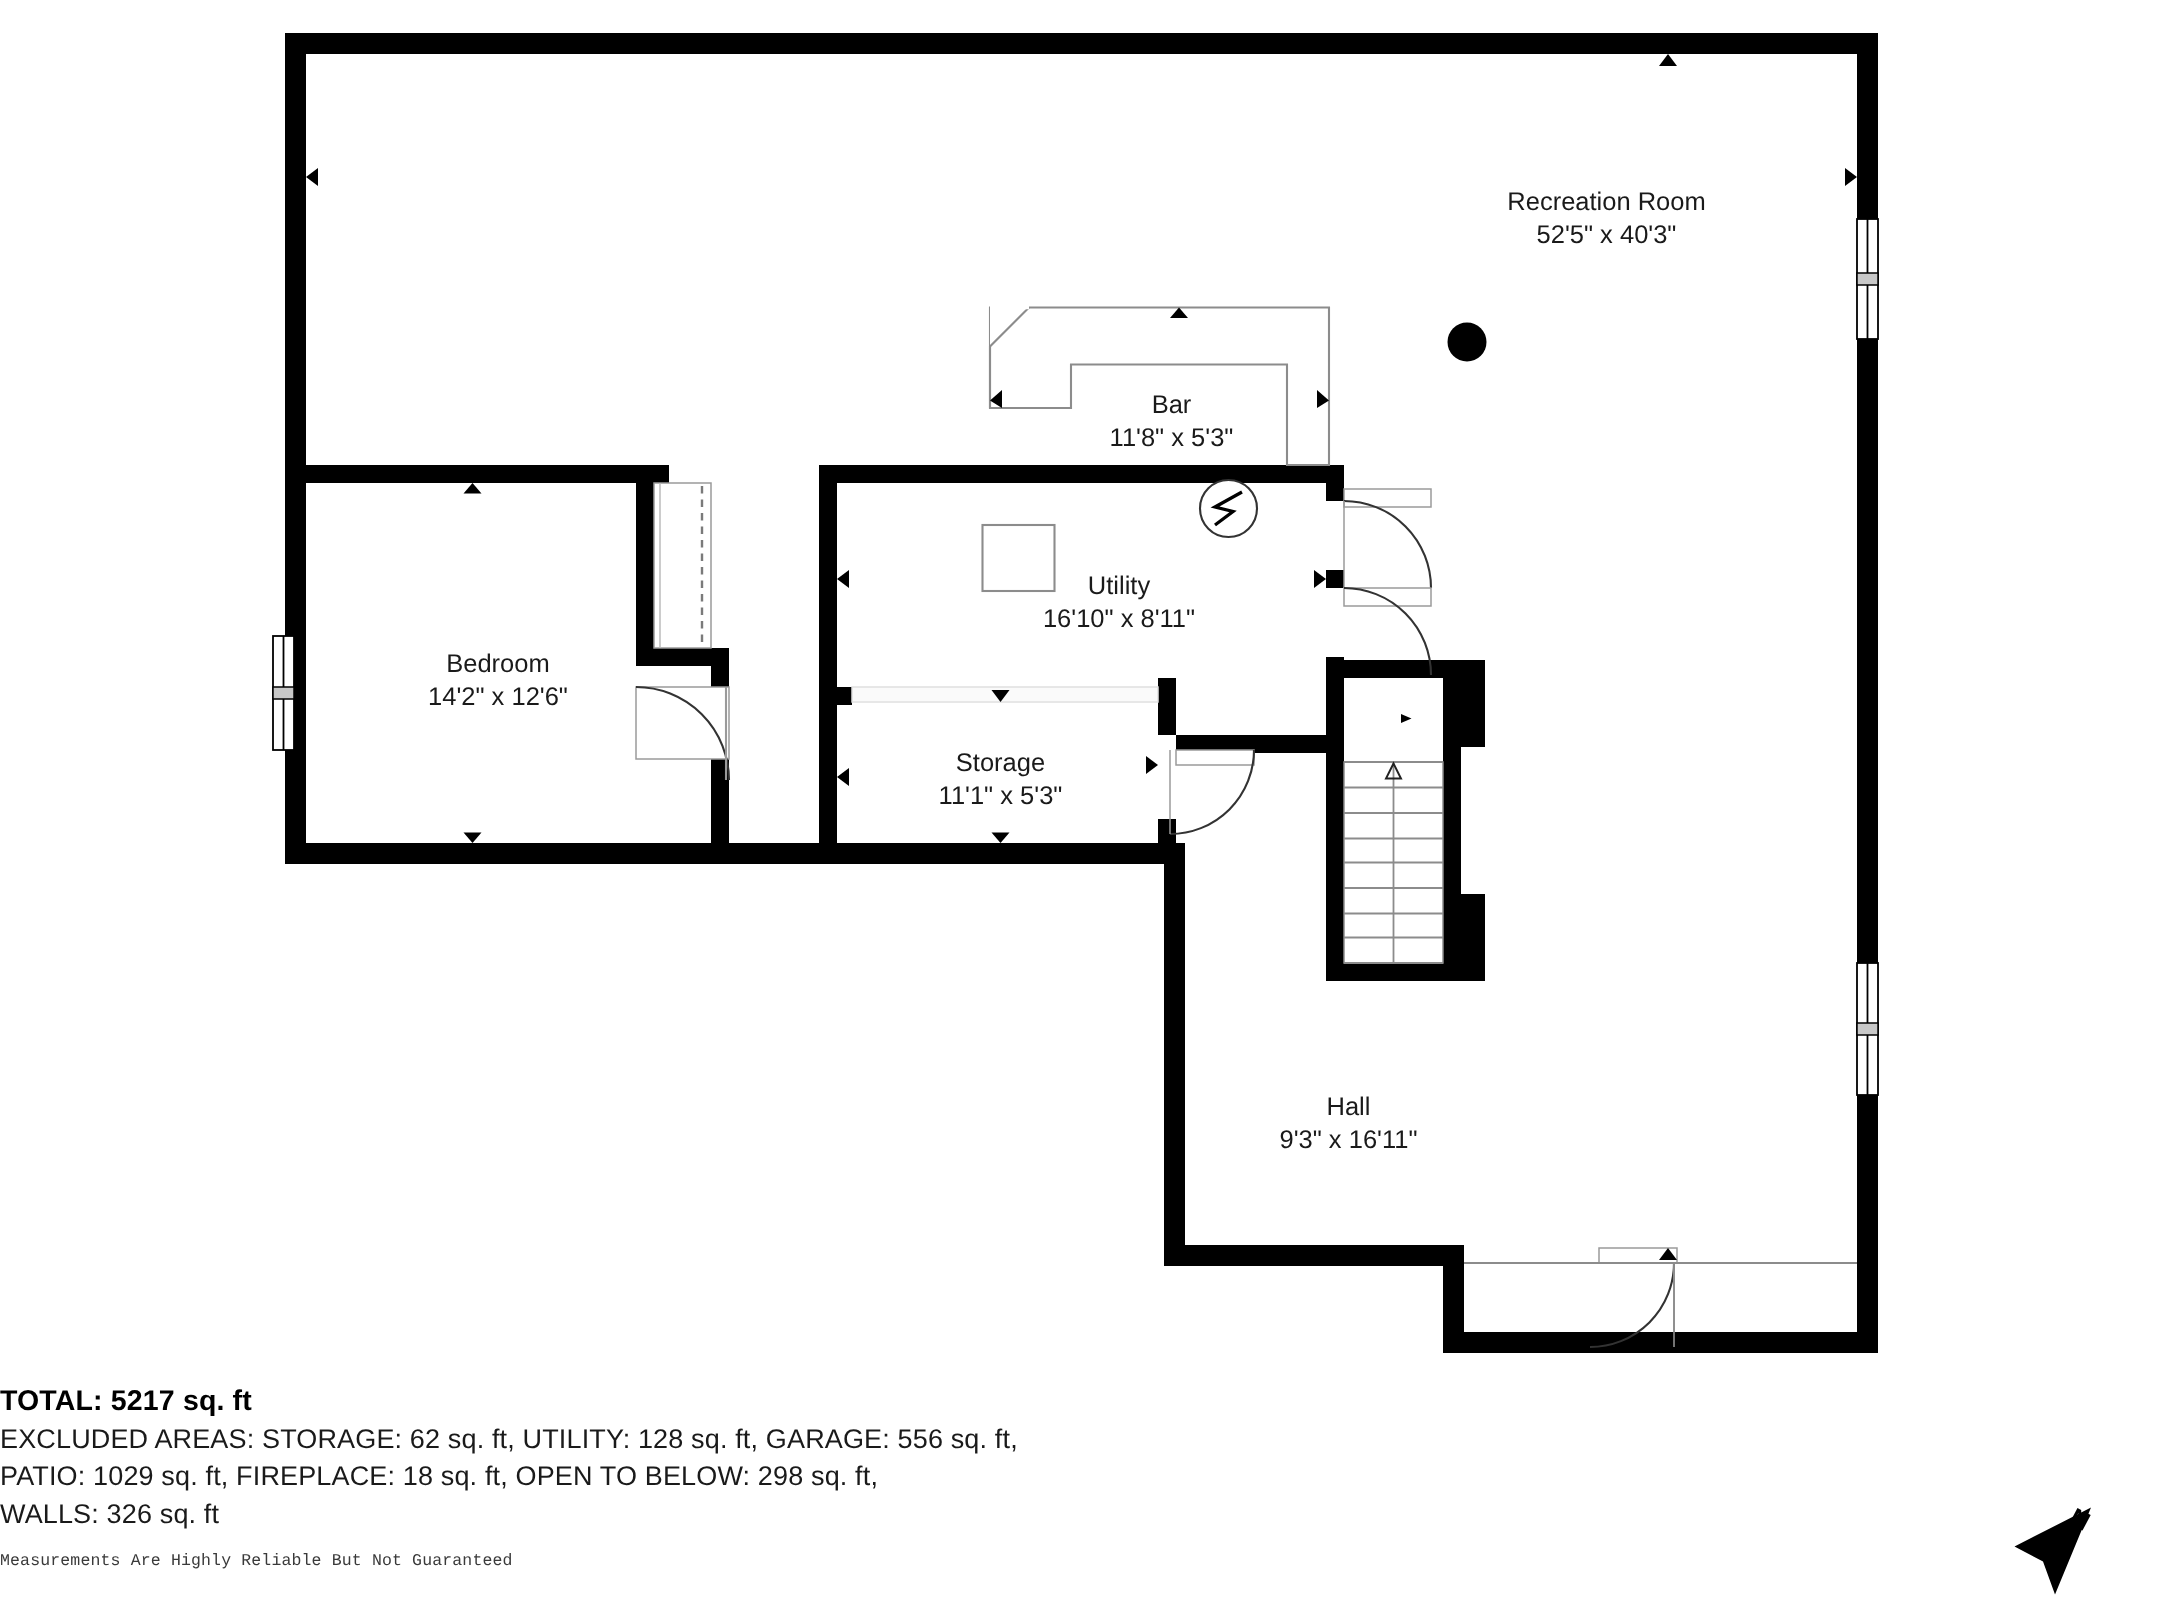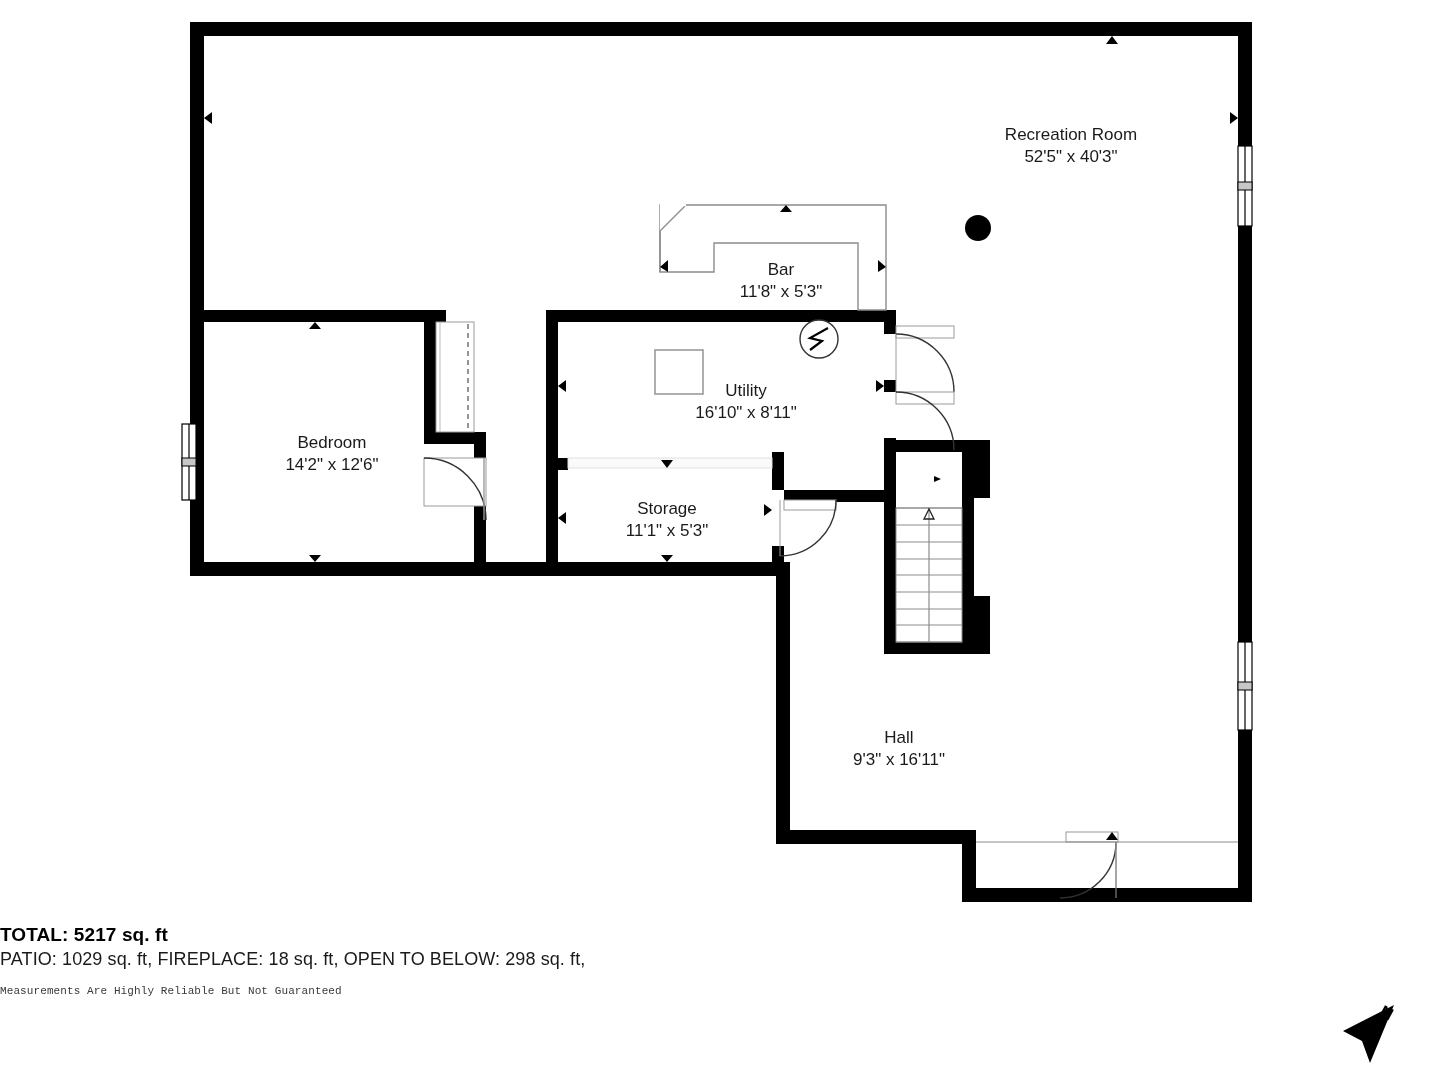--- a/index.html
+++ b/index.html
@@ -309,17 +309,19 @@
 
     <g>
       <path d="M 1343 1031 L 1394 1005 L 1370 1063 L 1362 1041 Z" fill="#000000"></path>
       <text x="1384" y="1018" transform="rotate(28 1384 1018)" font-family="Liberation Sans, sans-serif" font-size="17" font-weight="bold" fill="#000000" text-anchor="middle">N</text>
     </g>
 
   </svg>
 
   <div id="summary-block">
     <div class="total-line">TOTAL: 5217 sq. ft</div>
+    <div class="detail-line">EXCLUDED AREAS: STORAGE: 62 sq. ft, UTILITY: 128 sq. ft, GARAGE: 556 sq. ft,</div>
     <div class="detail-line">PATIO: 1029 sq. ft, FIREPLACE: 18 sq. ft, OPEN TO BELOW: 298 sq. ft,</div>
+    <div class="detail-line">WALLS: 326 sq. ft</div>
     <div class="disclaimer-line">Measurements Are Highly Reliable But Not Guaranteed</div>
   </div>
 
 </div>
 
 </body></html>

